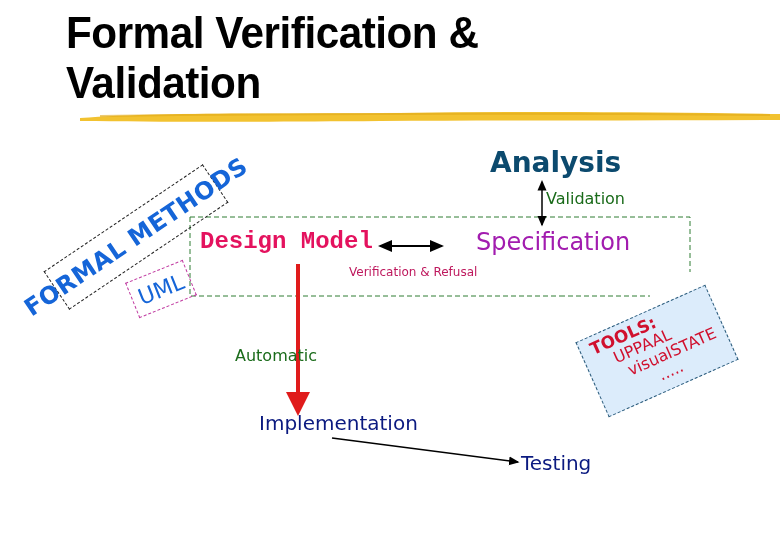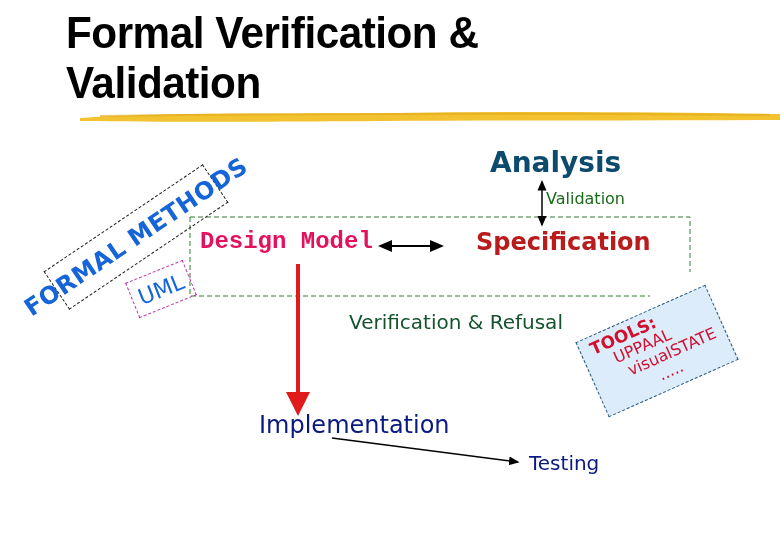--- a/index.html
+++ b/index.html
@@ -3,25 +3,25 @@
 <meta charset="utf-8">
 <style>
   html,body{margin:0;padding:0;background:#fff;}
   body{width:780px;height:540px;position:relative;overflow:hidden;font-family:"DejaVu Sans",sans-serif;}
   .abs{position:absolute;white-space:nowrap;}
   .title{left:66px;top:8px;font-family:"Liberation Sans",sans-serif;font-weight:bold;font-size:44px;line-height:50px;color:#000;letter-spacing:-0.5px;transform:scaleX(0.96);transform-origin:left top;}
   .stroke{left:80px;top:108px;width:700px;height:16px;}
   .analysis{left:480px;top:146px;font-weight:bold;font-size:28px;color:#0c4a6e;margin-left:10px;}
   .validation{left:546px;top:189px;font-size:16px;color:#1a6b1a;}
   .design{left:200px;top:228px;font-weight:bold;font-size:24px;color:#e4125e;font-family:Liberation Mono, monospace;}
-  .spec{left:476px;top:228px;font-weight:bold;font-size:24px;color:#b91c1c;}
-  .verif{left:349px;top:265px;font-size:20px;color:#14532d;margin-top:45px;}
+  .spec{left:476px;top:228px;font-weight:normal;font-size:24px;color:#a21caf;}
+  .verif{left:349px;top:265px;font-size:12px;color:#be185d;}
   .auto{left:235px;top:344px;font-size:16px;color:#1a6b1a;line-height:23px;}
-  .impl{left:259px;top:411px;font-size:24px;color:#0b1a80;}
-  .testing{left:521px;top:451px;font-size:20px;color:#0b1a80;margin-left:8px;}
+  .impl{left:259px;top:411px;font-size:20px;color:#0b1a80;}
+  .testing{left:521px;top:451px;font-size:20px;color:#0b1a80;}
   svg.overlay{position:absolute;left:0;top:0;}
   .fm-box{left:40px;top:214px;width:190px;height:44px;transform:rotate(-34deg);transform-origin:center;border:1px dashed #222;display:flex;align-items:center;justify-content:center;}
   .fm-text{font-weight:bold;font-size:24px;color:#1565d8;letter-spacing:0.5px;}
   .uml-box{left:130px;top:270px;width:60px;height:36px;transform:rotate(-22deg);border:1px dashed #c03aa0;display:flex;align-items:center;justify-content:center;}
   .uml-text{font-size:22px;color:#1565d8;}
   .tools-box{left:586px;top:310px;width:140px;height:80px;transform:rotate(-24deg);background:#dcecfb;border:1px dashed #2a5a7a;}
   .tools-inner{position:absolute;left:10px;top:4px;line-height:17px;color:#d0102e;font-size:16px;}
   .tools-head{font-weight:bold;font-size:17px;}
 </style>
 </head>
@@ -71,20 +71,21 @@
   <span class="uml-text">UML</span>
 </div>
 
 <div class="abs analysis">Analysis</div>
 <div class="abs validation">Validation</div>
 <div class="abs design">Design Model</div>
 <div class="abs spec">Specification</div>
 <div class="abs verif">Verification &amp; Refusal</div>
 
 <div class="abs auto">
+  <div>Automatic</div>
 </div>
 
 <div class="abs impl">Implementation</div>
 <div class="abs testing">Testing</div>
 
 <div class="abs tools-box">
   <div class="tools-inner">
     <div class="tools-head">TOOLS:</div>
     <div style="padding-left:18px">UPPAAL</div>
     <div style="padding-left:26px">visualSTATE</div>

